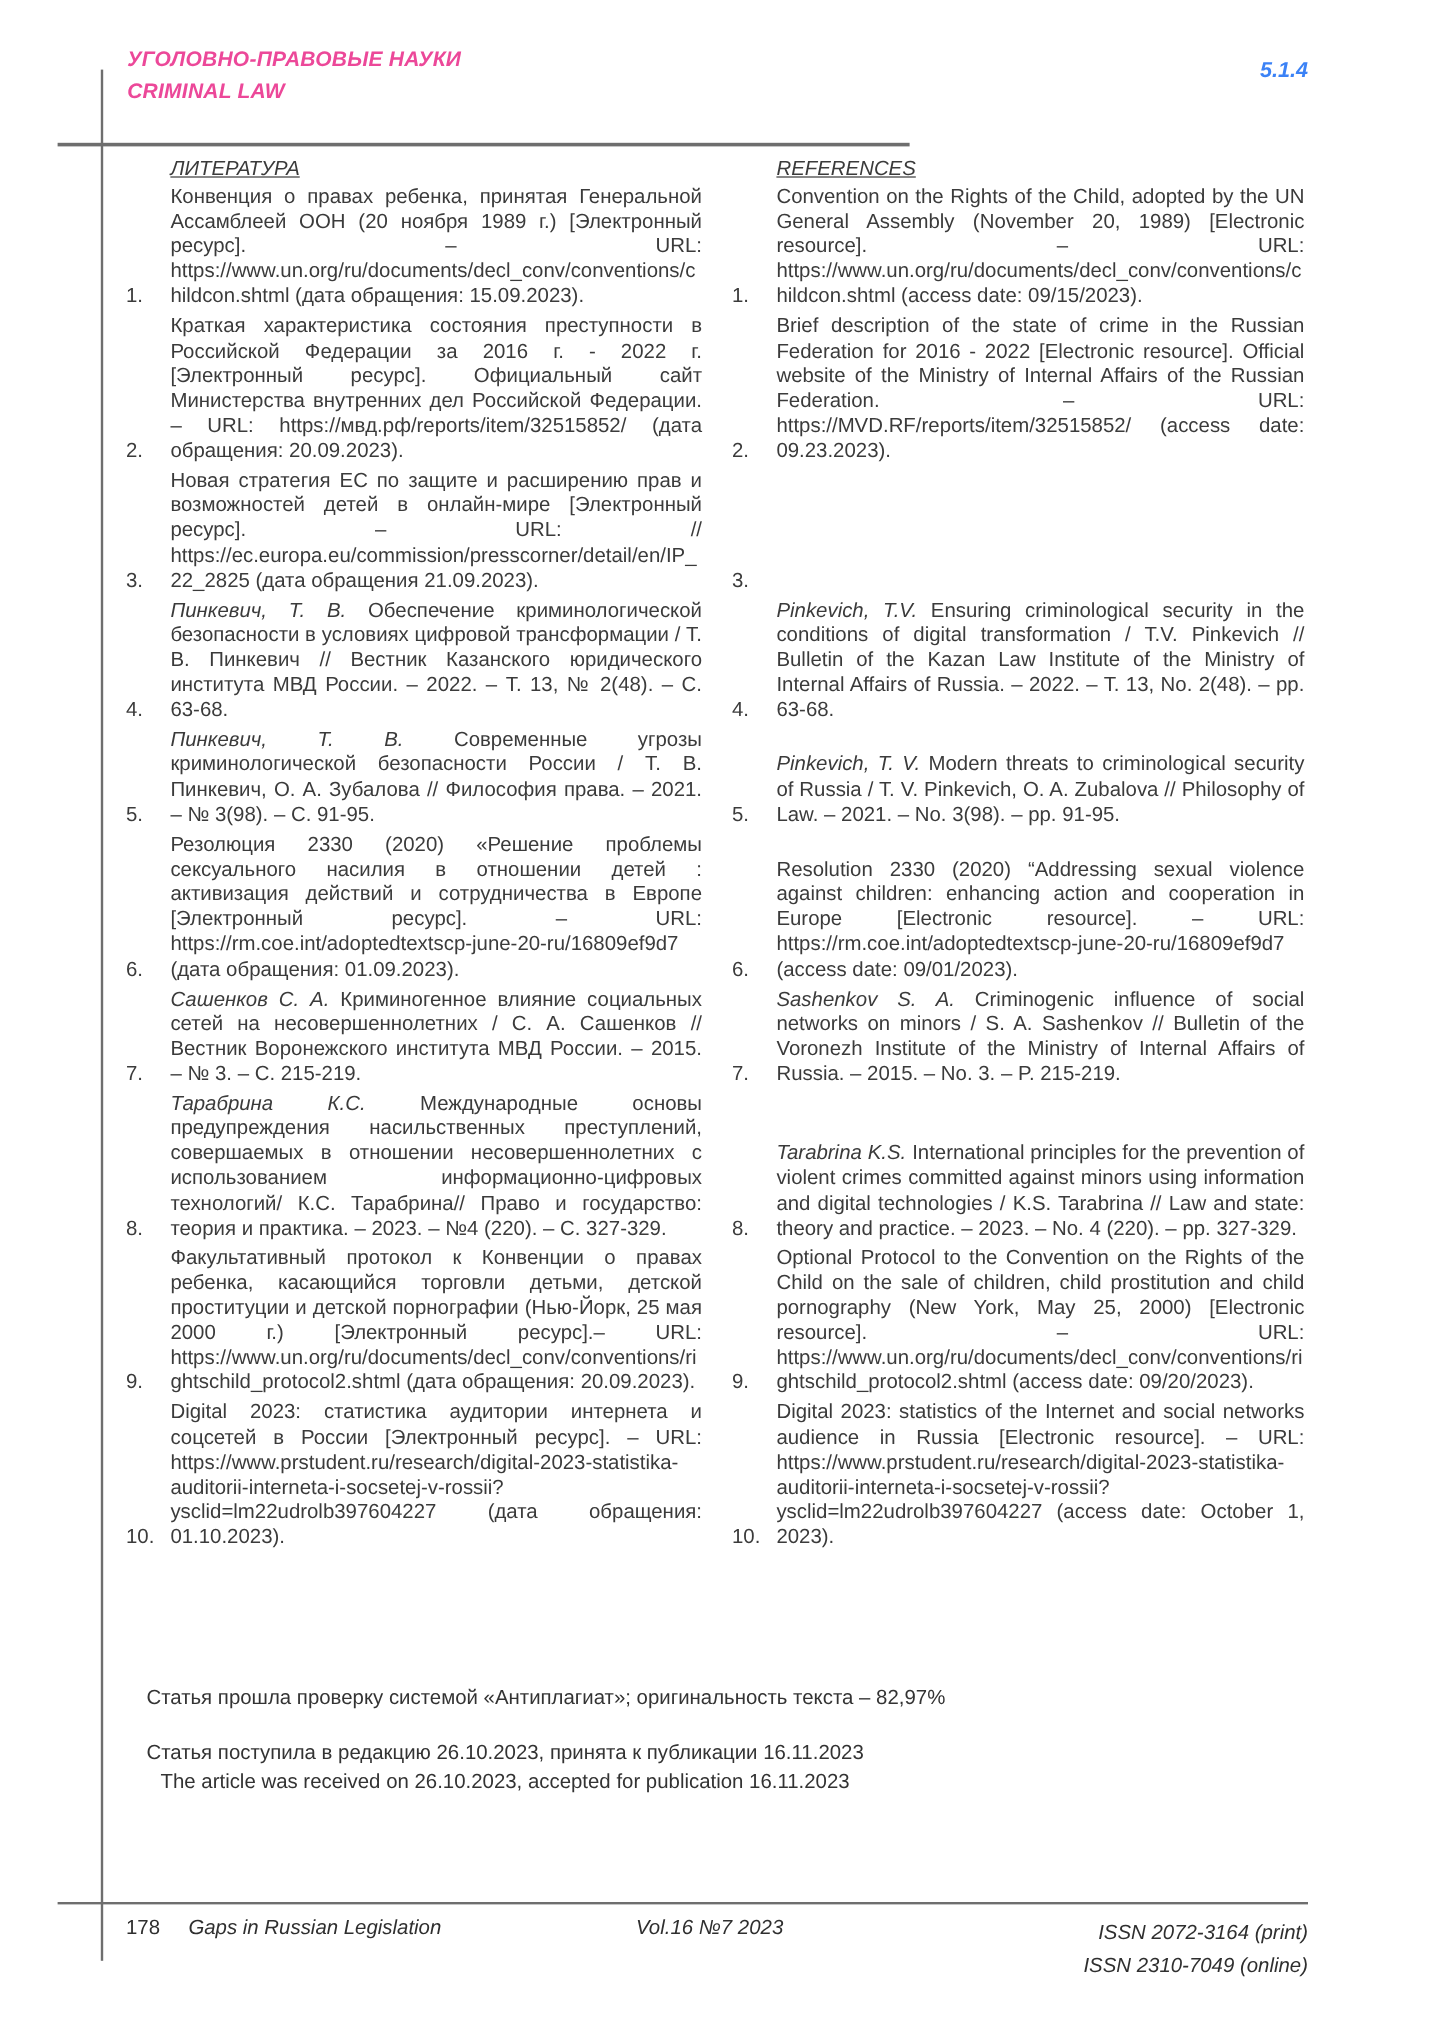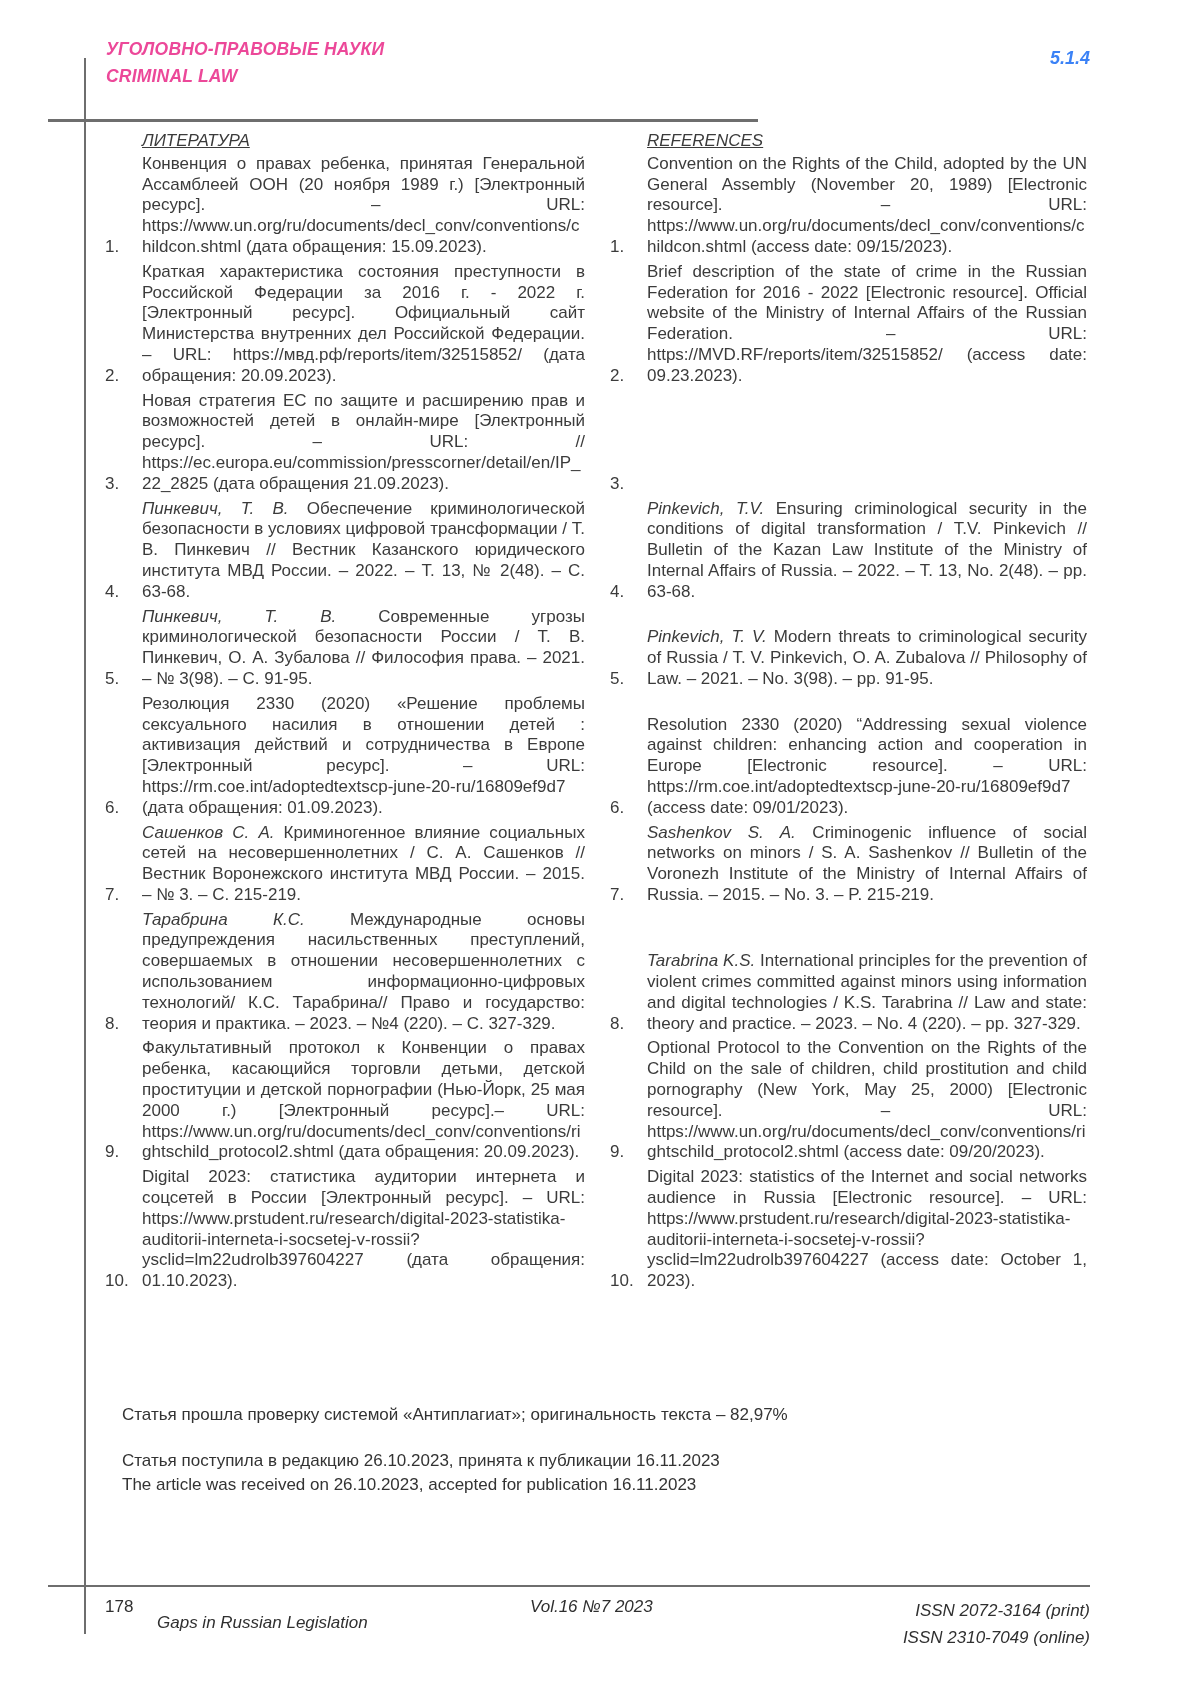--- a/index.html
+++ b/index.html
@@ -46,31 +46,31 @@
     text-align: justify;
     overflow-wrap: break-word; word-break: break-word;
   }
   .heading-row .txt {
     font-style: italic; text-decoration: underline; text-align: left;
   }
   .lead { font-style: italic; }
 
   .notes {
     position: absolute; left: 122px;
-    font-size: 17px; line-height: 23.5px; color: #333333;
+    font-size: 17px; line-height: 23.5px; color: #333333; text-align: center;
   }
   #note-1 { top: 1403px; }
   #note-2 { top: 1449px; }
 
   .footer {
     position: absolute; left: 105px; top: 1597px; width: 985px;
     font-size: 17px; font-style: italic; color: #2f2f2f;
   }
   .f-page    { position: absolute; left: 0;    top: 0; font-style: normal; }
-  .f-journal { position: absolute; left: 52px; top: 16px; }
+  .f-journal { position: absolute; left: 52px; top: 0; }
   .f-issue   { position: absolute; left: 425px;top: 0; }
   .f-issn    { position: absolute; right: 0;   top: 0; text-align: right; line-height: 27px; }
 </style>
 </head>
 <body>
 
 <div class="rule" id="vrule"></div>
 <div class="rule" id="hrule-top"></div>
 <div class="rule" id="hrule-bottom"></div>
 

